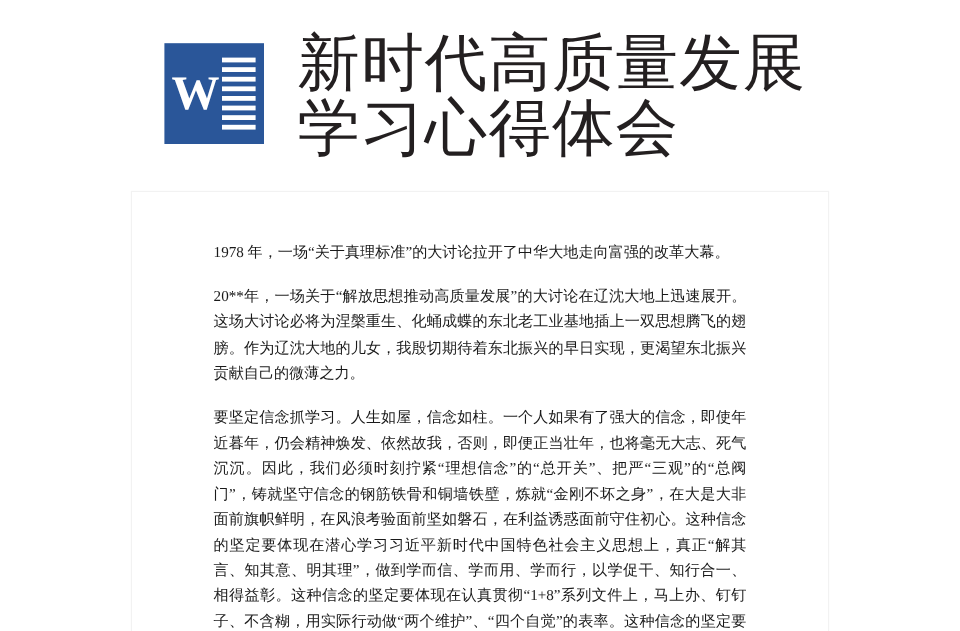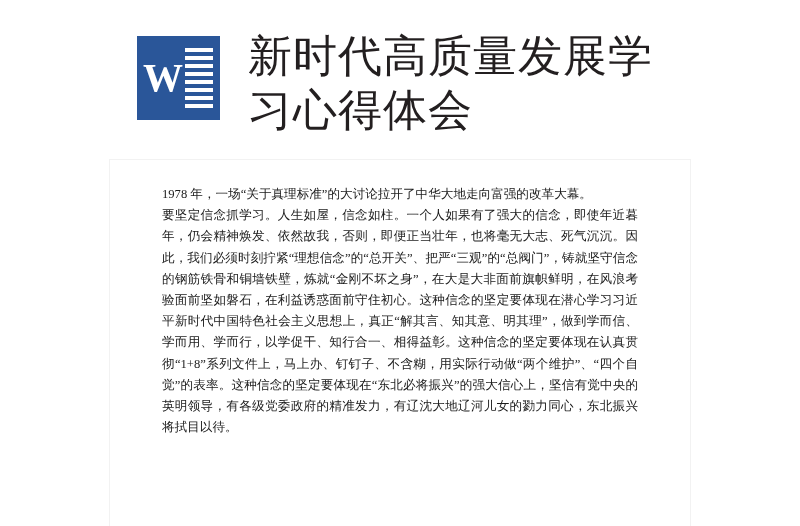--- a/index.html
+++ b/index.html
@@ -64,22 +64,22 @@
     height: 4px;
     background: #ffffff;
     margin-bottom: 4px;
     width: 100%;
   }
   .doc-title {
     position: absolute;
     left: 248px;
     top: 30px;
     width: 430px;
-    font-family: Liberation Serif, serif;
-    font-size: 44px;
+    font-family: Liberation Mono, monospace;
+    font-size: 52px;
     line-height: 54px;
     color: #231f20;
     font-weight: normal;
     letter-spacing: 1px;
   }
   
   .sheet {
     position: absolute;
     left: 110px;
     top: 160px;
@@ -95,21 +95,21 @@
     top: 24px;
     width: 476px;
     font-family: "Liberation Serif", serif;
     font-size: 12.6px;
     line-height: 21.2px;
     color: #1a1a1a;
     text-align: justify;
     text-justify: inter-ideograph;
   }
   .body-text p {
-    margin: 0;
+    margin: 16px;
     text-indent: 0;
   }
   .side-left, .side-right {
     position: absolute;
     top: 160px;
     width: 110px;
     height: 366px;
     background: #ffffff;
   }
   .side-left { left: 0; }
@@ -136,18 +136,19 @@
     </div>
     <div class="doc-title">新时代高质量发展学习心得体会</div>
   </div>
 
   <div class="side-left"></div>
   <div class="side-right"></div>
 
   <div class="sheet">
     <div class="body-text">
       <p>1978 年，一场“关于真理标准”的大讨论拉开了中华大地走向富强的改革大幕。</p>
+      <p>20**年，一场关于“解放思想推动高质量发展”的大讨论在辽沈大地上迅速展开。这场大讨论必将为涅槃重生、化蛹成蝶的东北老工业基地插上一双思想腾飞的翅膀。作为辽沈大地的儿女，我殷切期待着东北振兴的早日实现，更渴望东北振兴贡献自己的微薄之力。</p>
       <p>要坚定信念抓学习。人生如屋，信念如柱。一个人如果有了强大的信念，即使年近暮年，仍会精神焕发、依然故我，否则，即便正当壮年，也将毫无大志、死气沉沉。因此，我们必须时刻拧紧“理想信念”的“总开关”、把严“三观”的“总阀门”，铸就坚守信念的钢筋铁骨和铜墙铁壁，炼就“金刚不坏之身”，在大是大非面前旗帜鲜明，在风浪考验面前坚如磐石，在利益诱惑面前守住初心。这种信念的坚定要体现在潜心学习习近平新时代中国特色社会主义思想上，真正“解其言、知其意、明其理”，做到学而信、学而用、学而行，以学促干、知行合一、相得益彰。这种信念的坚定要体现在认真贯彻“1+8”系列文件上，马上办、钉钉子、不含糊，用实际行动做“两个维护”、“四个自觉”的表率。这种信念的坚定要体现在“东北必将振兴”的强大信心上，坚信有觉中央的英明领导，有各级党委政府的精准发力，有辽沈大地辽河儿女的勠力同心，东北振兴将拭目以待。</p>
 
     </div>
   </div>
 
 </div>
 
 </body></html>

